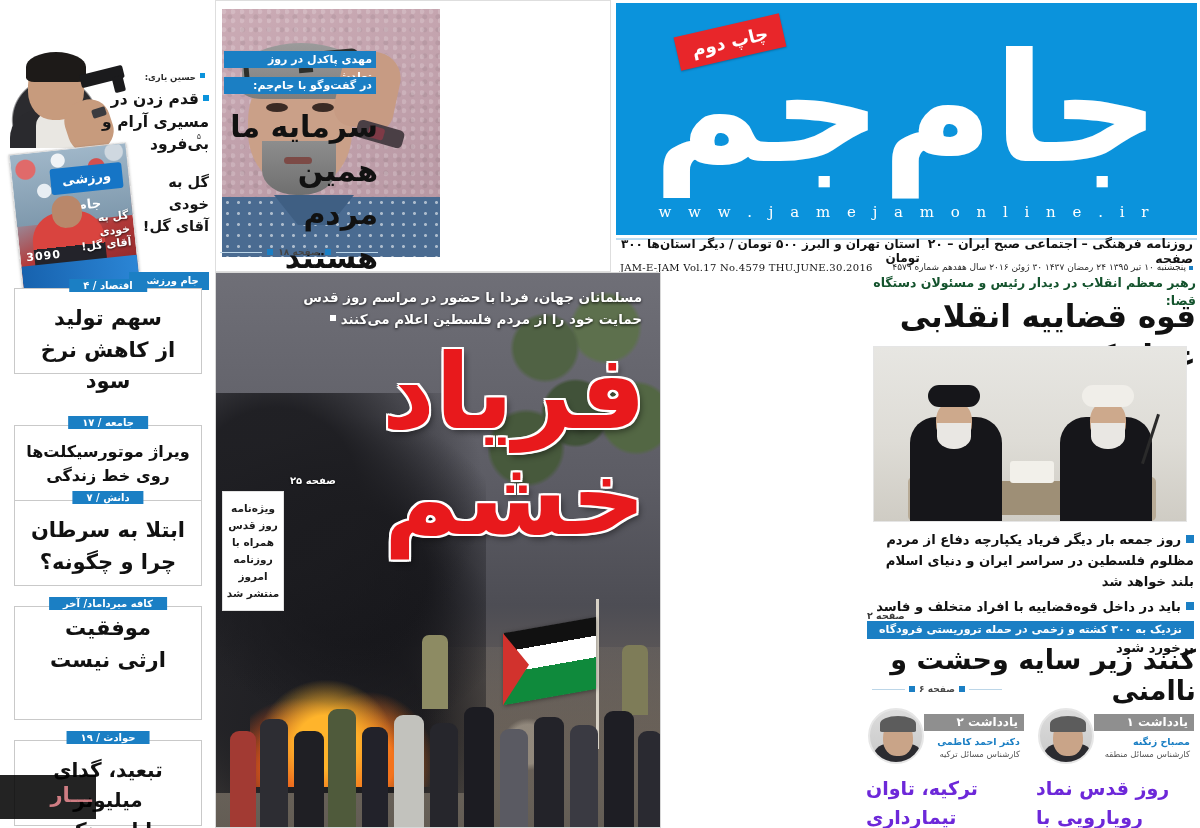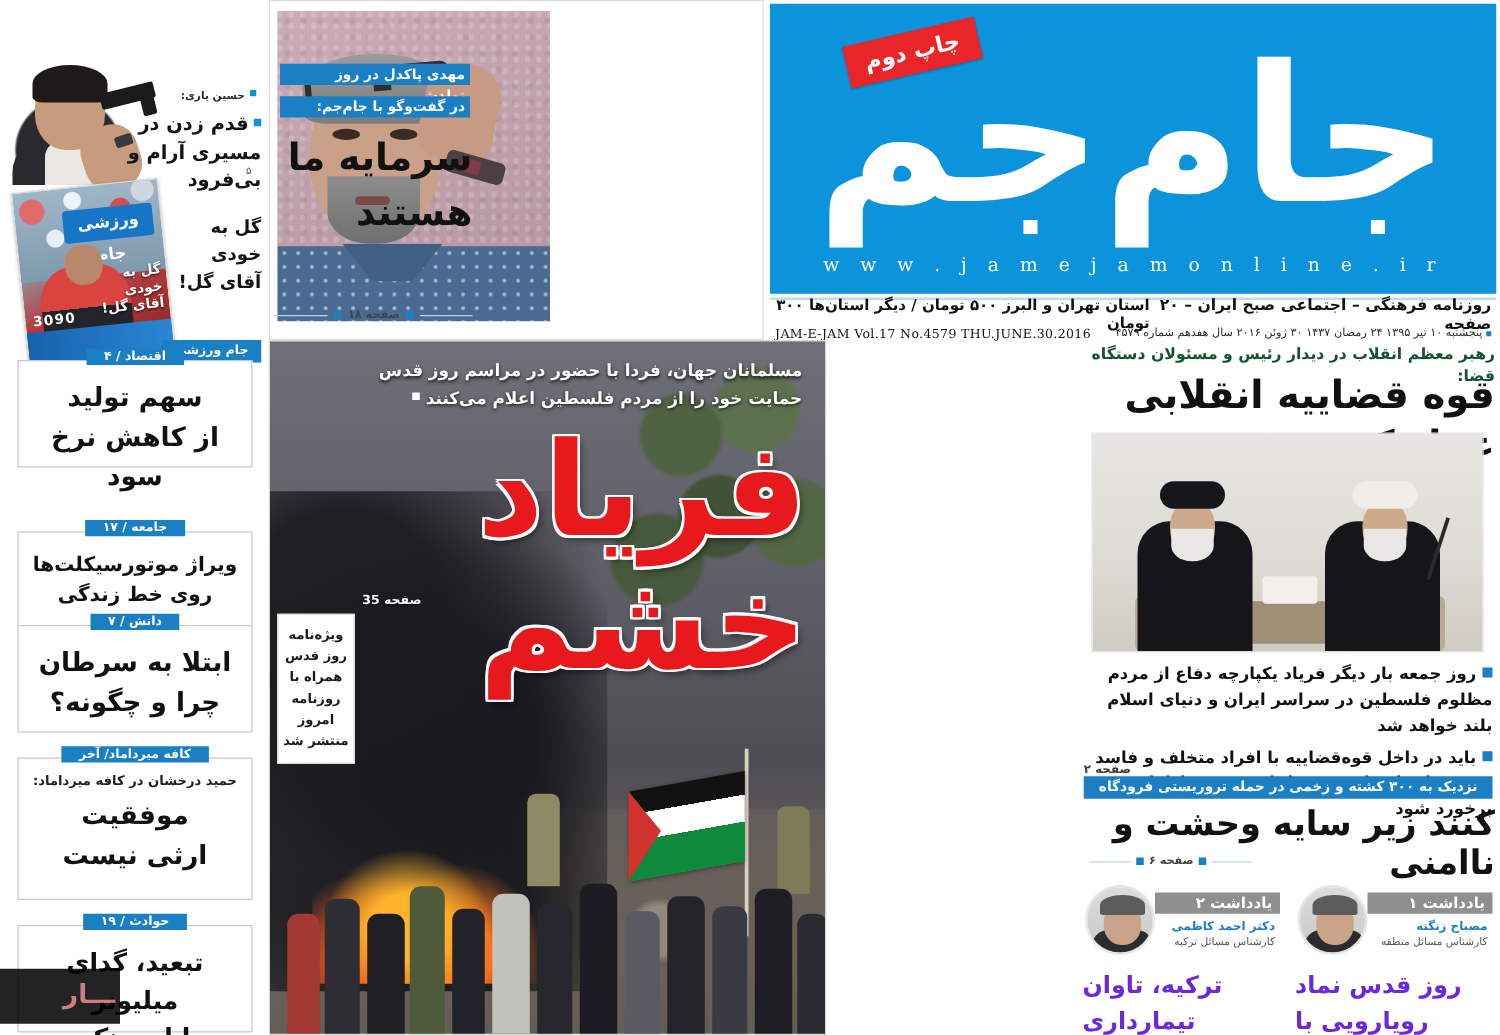--- a/index.html
+++ b/index.html
@@ -373,20 +373,21 @@
         <div class="eye-r"></div>
         <div class="hair"></div>
         <div class="glasses"></div>
         <div class="hand"></div>
         <div class="wrist"></div>
       </div>
       <div class="tc-kick1">مهدی پاکدل در روز تولدش</div>
       <div class="tc-kick2">در گفت‌وگو با جام‌جم:</div>
       <div class="tc-head">
         <div>سرمایه ما</div>
+        <div>همین مردم</div>
         <div>هستند</div>
       </div>
       <div class="tc-pgline">
         <span class="ln"></span>
         <span class="sq"></span>
         <span class="txt">صفحه ۱۸</span>
         <span class="sq"></span>
         <span class="ln"></span>
       </div>
     </div>
@@ -432,21 +433,20 @@
       <div class="nbox" style="top:228px;height:86px;">
         <span class="nbadge">دانش / ۷</span>
         <div class="nhead">
           <div>ابتلا به سرطان</div>
           <div>چرا و چگونه؟</div>
         </div>
       </div>
 
       <div class="nbox" style="top:334px;height:114px;">
         <span class="nbadge">کافه میرداماد/ آخر</span>
-        <div class="nsub">حمید درخشان در کافه میرداماد:</div>
         <div class="nhead" style="padding-top:6px;">
           <div>موفقیت</div>
           <div>ارثی نیست</div>
         </div>
       </div>
 
       <div class="nbox" style="top:468px;height:86px;">
         <span class="nbadge">حوادث / ۱۹</span>
         <div class="nhead" style="font-size:20px;">
           <div>تبعید، گدای میلیونر</div>
@@ -486,21 +486,21 @@
         <i style="left:388px; width:30px; height:116px; background:#1e1e24;"></i>
         <i style="left:422px; width:24px; height:96px;  background:#2a2a31;"></i>
       </div>
 
       <div class="mp-kicker">
         <span>مسلمانان جهان، فردا با حضور در مراسم روز قدس</span><br>
         <span>حمایت خود را از مردم فلسطین اعلام می‌کنند</span><span class="sq"></span>
       </div>
 
       <div class="mp-title">فریاد خشم</div>
-      <div class="mp-pg">صفحه 35</div>
+      <div class="mp-pg">صفحه ۲۵</div>
       <div class="mp-sidebox">ویژه‌نامه روز قدس همراه با روزنامه امروز منتشر شد</div>
     </div>
 
     <div class="rcol">
       <div class="rc-kicker">رهبر معظم انقلاب در دیدار رئیس و مسئولان دستگاه قضا:</div>
       <div class="rc-head">قوه قضاییه انقلابی عمل کند</div>
 
       <div class="rc-photo">
         <div class="chair" style="left:34px;"></div>
         <div class="chair" style="right:30px;"></div>

